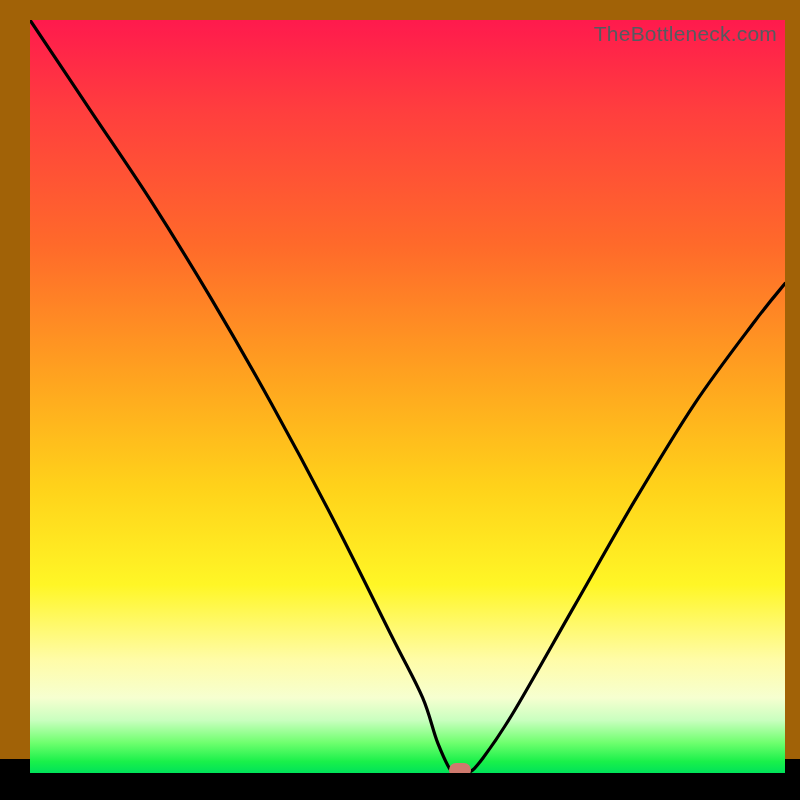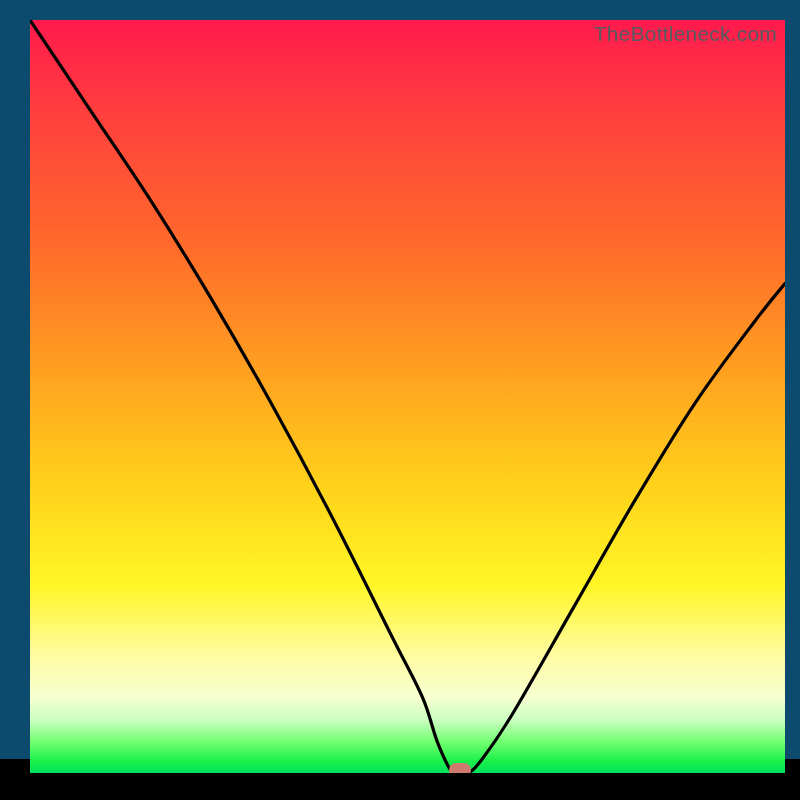--- a/index.html
+++ b/index.html
@@ -8,21 +8,21 @@
     width: 800px;
     height: 800px;
     background: #000;
     overflow: hidden;
     font-family: Arial, Helvetica, sans-serif;
   }
   .frame {
     position: relative;
     width: 800px;
     height: 759px;
-    background: #0c4a6e;
+    background: #a16207;
   }
   .plot {
     position: absolute;
     left: 30px;
     top: 20px;
     width: 755px;
     height: 753px;
     
     background: linear-gradient(to bottom,
       #ff1a4d 0%,

